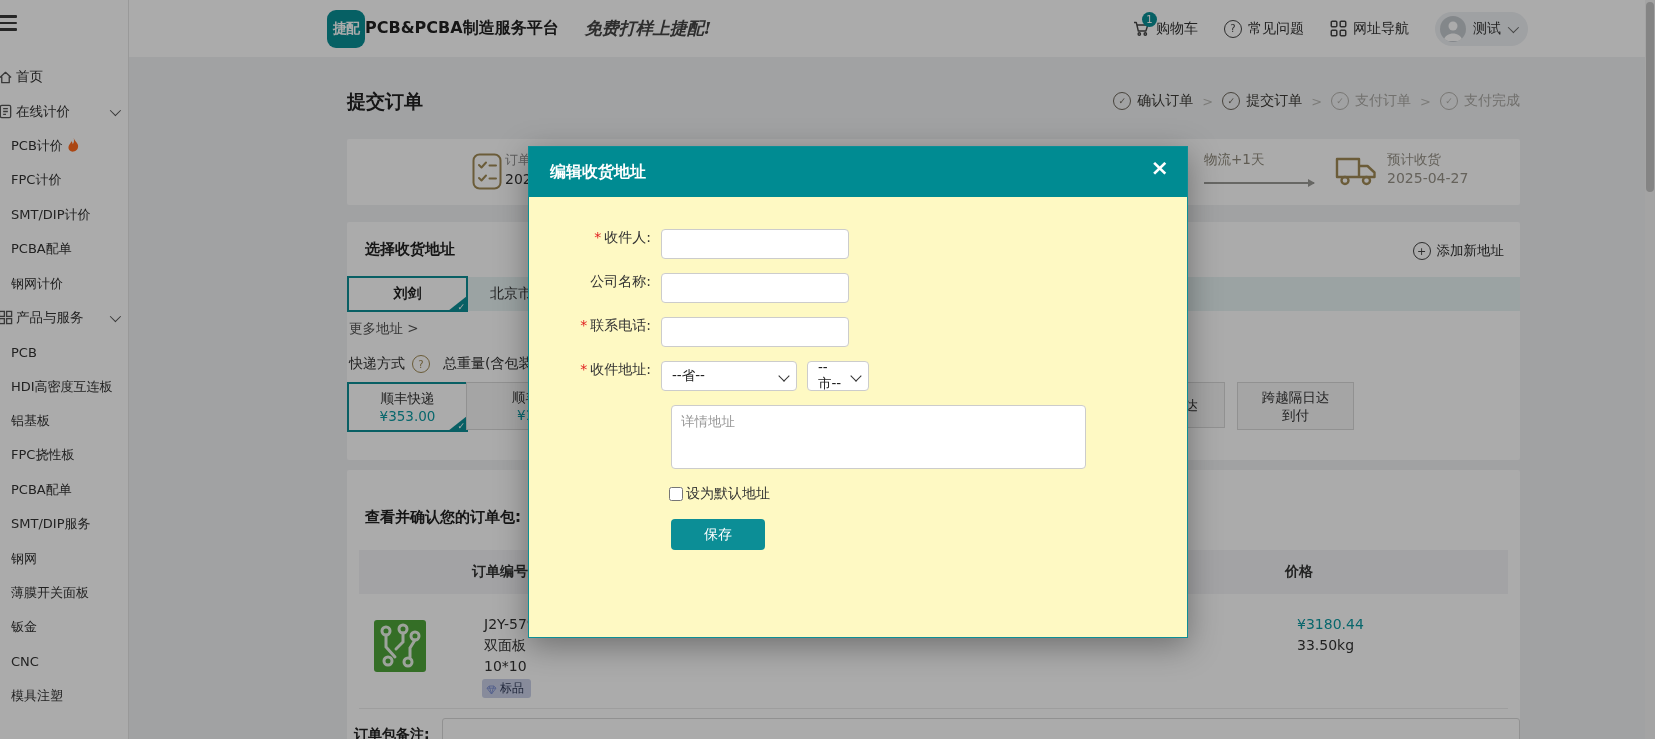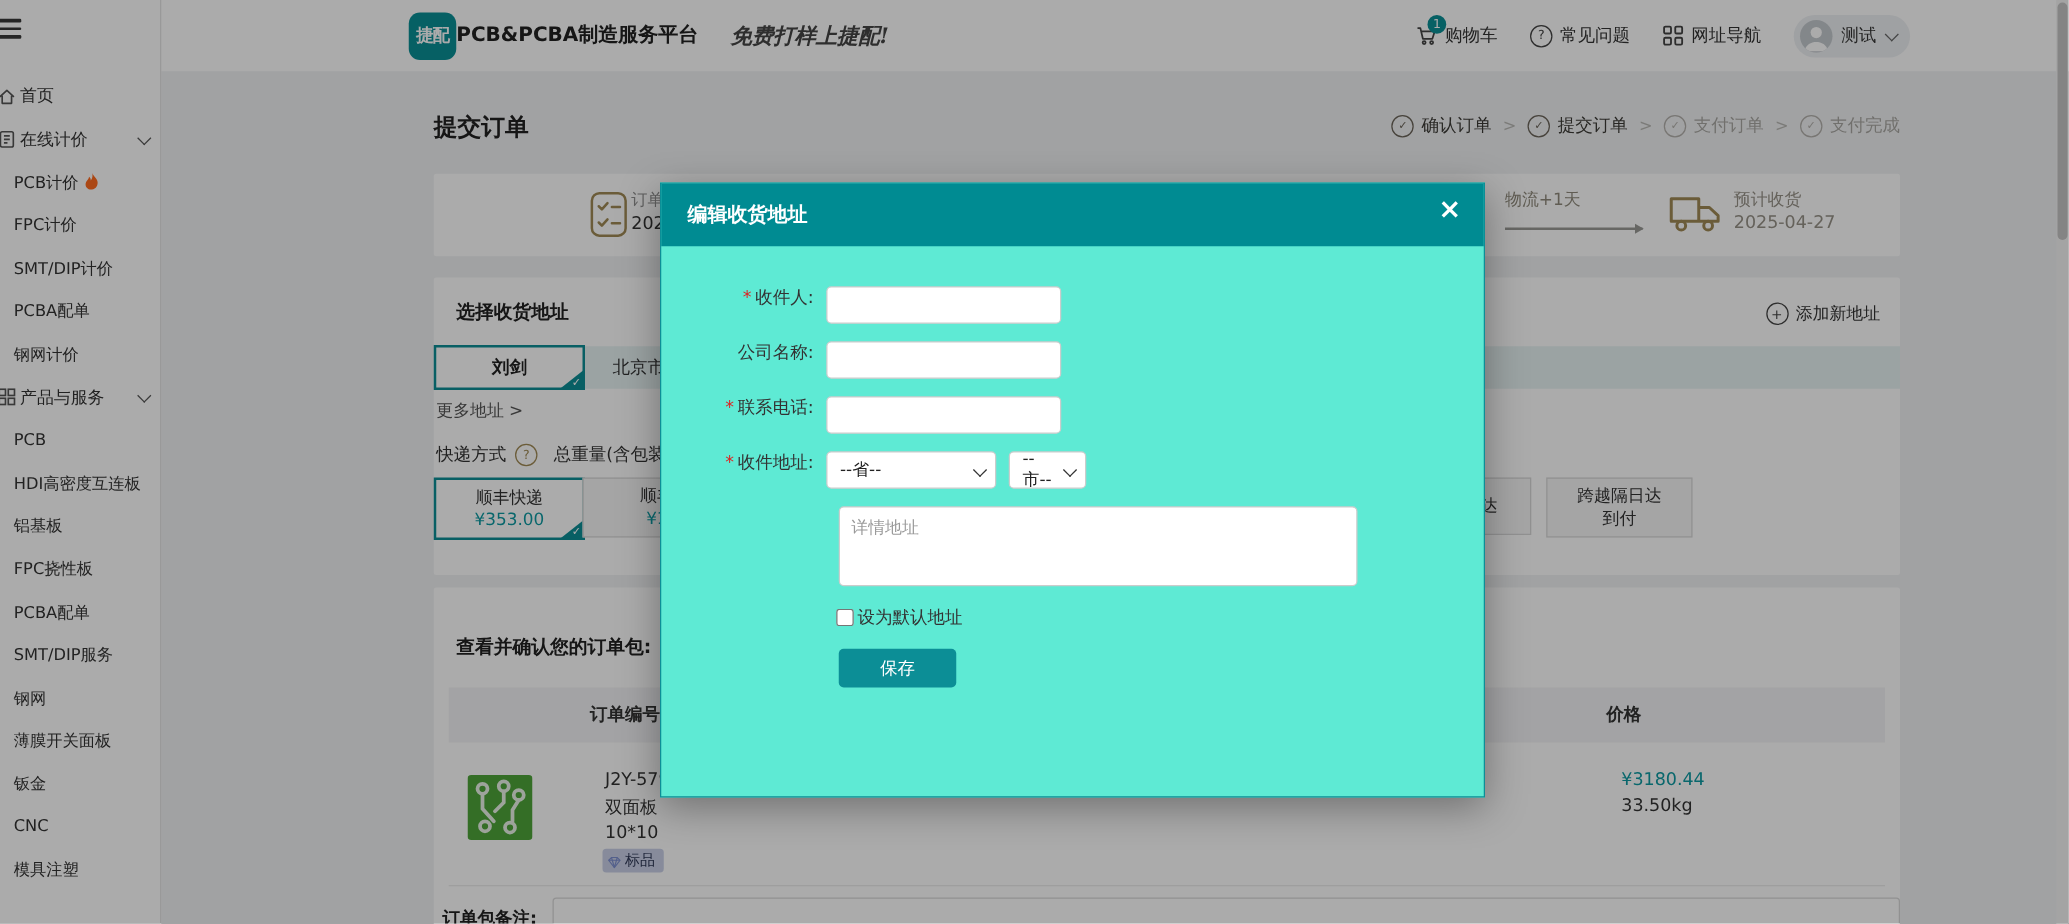--- a/index.html
+++ b/index.html
@@ -103,21 +103,21 @@
   .oi-price{position:absolute;left:950px;top:146px;color:#0e9aa2;}
   .oi-weight{position:absolute;left:950px;top:167px;color:#333;}
   .row-div{position:absolute;left:12px;right:12px;top:238px;border-top:1px solid #ececec;}
   .remark-label{position:absolute;left:7px;top:256px;font-weight:bold;color:#222;}
   .remark-input{position:absolute;left:95px;top:248px;width:1056px;height:58px;border:1px solid #d9d9d9;border-radius:3px;
                 padding:8px 10px;font-size:13.5px;font-family:inherit;color:#333;}
   .remark-input::placeholder{color:#b5b5b5;}
 
   
   .overlay{position:absolute;inset:0;background:rgba(0,0,0,0.33);z-index:10;}
-  .modal{position:absolute;left:528px;top:146px;width:660px;height:492px;background:#5eead4;z-index:20;
+  .modal{position:absolute;left:528px;top:146px;width:660px;height:492px;background:#fef9c3;z-index:20;
          border:1px solid #0d8e96;box-shadow:0 8px 30px rgba(0,0,0,.35);box-sizing:border-box;}
   .modal-head{height:50px;background:#008b92;display:flex;align-items:center;position:relative;}
   .modal-title{margin-left:21px;color:#fff;font-size:16px;font-weight:bold;}
   .modal-close{position:absolute;right:18px;top:10px;color:#fff;font-size:22px;font-weight:bold;cursor:pointer;line-height:1;}
   .modal-body{padding-top:32px;}
   .frow{display:flex;align-items:flex-start;margin-bottom:14px;}
   .flabel{width:132px;text-align:right;padding-right:10px;box-sizing:border-box;color:#333;white-space:nowrap;flex:none;}
   .req{color:#e02020;margin-right:3px;}
   .fin{width:188px;height:30px;border:1px solid #ccc;border-radius:4px;box-sizing:border-box;padding:0 8px;font-family:inherit;font-size:13.5px;}
   .sel{position:relative;height:30px;border:1px solid #ccc;border-radius:4px;box-sizing:border-box;display:flex;

